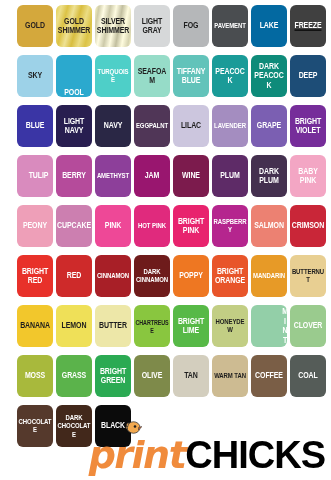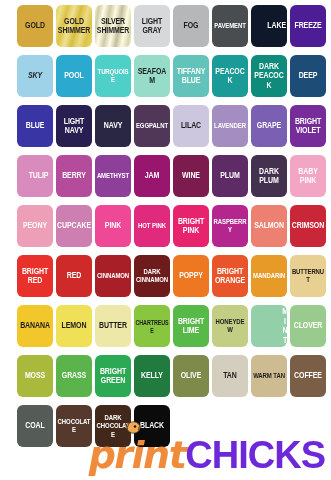--- a/index.html
+++ b/index.html
@@ -112,21 +112,21 @@
     font-style: italic;
     font-weight: bold;
     font-size: 38px;
     color: #F08B3C;
     letter-spacing: -1.5px;
   }
   .logo-chicks {
     font-family: "Liberation Sans", sans-serif;
     font-weight: bold;
     font-size: 38px;
-    color: #6d28d9;
+    color: #000000;
     letter-spacing: -1px;
   }
   .chick-head {
     position: absolute;
     left: 36px;
     top: -16px;
     width: 17px;
     height: 15px;
     z-index: 3;
   }
@@ -153,30 +153,30 @@
       <div class="swatch" style="background: rgb(214, 216, 217);">
         <span class="swatch-label" style="color: rgb(29, 29, 29);">LIGHT
 GRAY</span>
       </div>
       <div class="swatch" style="background: rgb(181, 183, 185);">
         <span class="swatch-label" style="color: rgb(29, 29, 29);">FOG</span>
       </div>
       <div class="swatch small-label" style="background: rgb(74, 77, 80);">
         <span class="swatch-label" style="color: rgb(255, 255, 255);">PAVEMENT</span>
       </div>
-      <div class="swatch" style="background: #0f172a; justify-content: flex-end;">
+      <div class="swatch" style="background: #0369a1;">
         <span class="swatch-label" style="color: rgb(255, 255, 255);">LAKE</span>
       </div>
-      <div class="swatch" style="background: #4c1d95;">
+      <div class="swatch" style="background: #404040; text-decoration: underline;">
         <span class="swatch-label" style="color: rgb(255, 255, 255);">FREEZE</span>
       </div>
-      <div class="swatch" style="background: rgb(157, 210, 232); font-style: italic;">
+      <div class="swatch" style="background: rgb(157, 210, 232);">
         <span class="swatch-label" style="color: rgb(29, 29, 29);">SKY</span>
       </div>
-      <div class="swatch" style="background: rgb(43, 169, 206);">
+      <div class="swatch" style="background: rgb(43, 169, 206); align-items: flex-end;">
         <span class="swatch-label" style="color: rgb(255, 255, 255);">POOL</span>
       </div>
       <div class="swatch small-label" style="background: rgb(78, 207, 200);">
         <span class="swatch-label" style="color: rgb(255, 255, 255);">TURQUOISE</span>
       </div>
       <div class="swatch" style="background: rgb(150, 220, 200);">
         <span class="swatch-label" style="color: rgb(29, 29, 29);">SEAFOAM</span>
       </div>
       <div class="swatch" style="background: rgb(98, 195, 186);">
         <span class="swatch-label" style="color: rgb(255, 255, 255);">TIFFANY
@@ -323,23 +323,20 @@
       </div>
       <div class="swatch" style="background: rgb(168, 185, 60);">
         <span class="swatch-label" style="color: rgb(255, 255, 255);">MOSS</span>
       </div>
       <div class="swatch" style="background: rgb(91, 179, 75);">
         <span class="swatch-label" style="color: rgb(255, 255, 255);">GRASS</span>
       </div>
       <div class="swatch" style="background: rgb(43, 170, 83);">
         <span class="swatch-label" style="color: rgb(255, 255, 255);">BRIGHT
 GREEN</span>
-      </div>
-      <div class="swatch" style="background: rgb(33, 122, 62);">
-        <span class="swatch-label" style="color: rgb(255, 255, 255);">KELLY</span>
       </div>
       <div class="swatch" style="background: rgb(126, 138, 74);">
         <span class="swatch-label" style="color: rgb(255, 255, 255);">OLIVE</span>
       </div>
       <div class="swatch" style="background: rgb(211, 206, 190);">
         <span class="swatch-label" style="color: rgb(29, 29, 29);">TAN</span>
       </div>
       <div class="swatch small-label" style="background: rgb(205, 187, 146);">
         <span class="swatch-label" style="color: rgb(29, 29, 29);">WARM TAN</span>
       </div>

